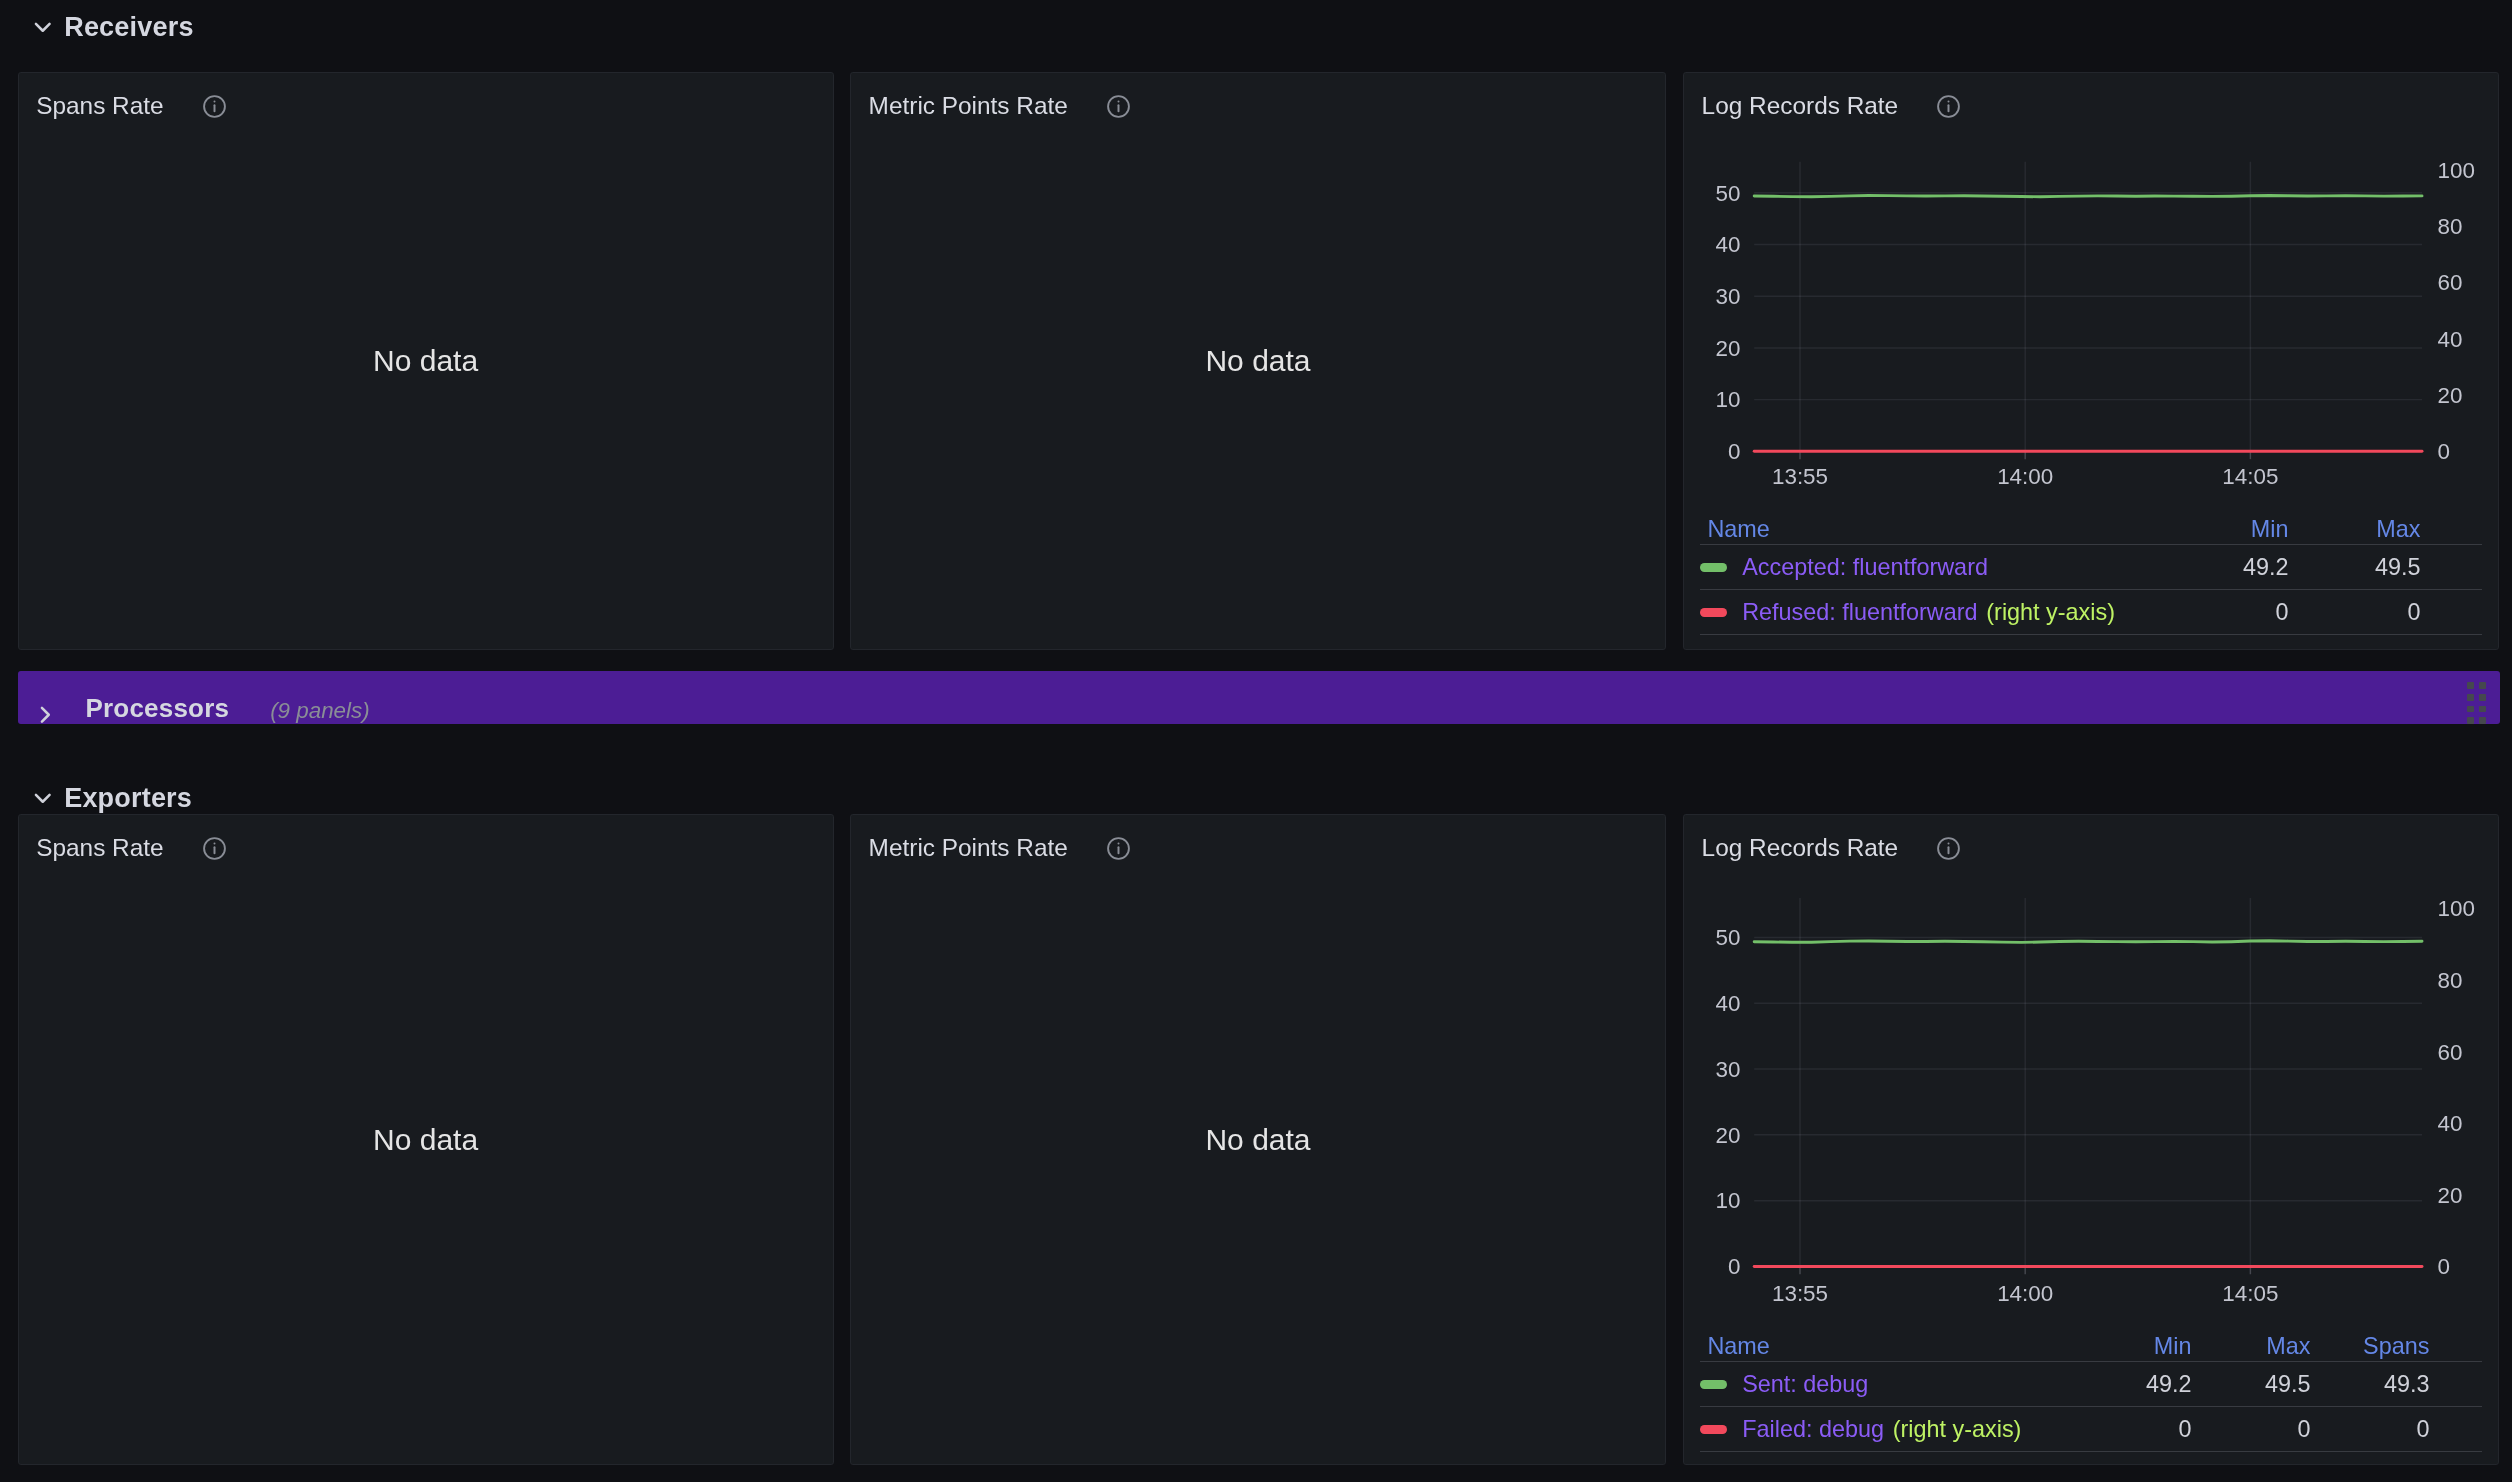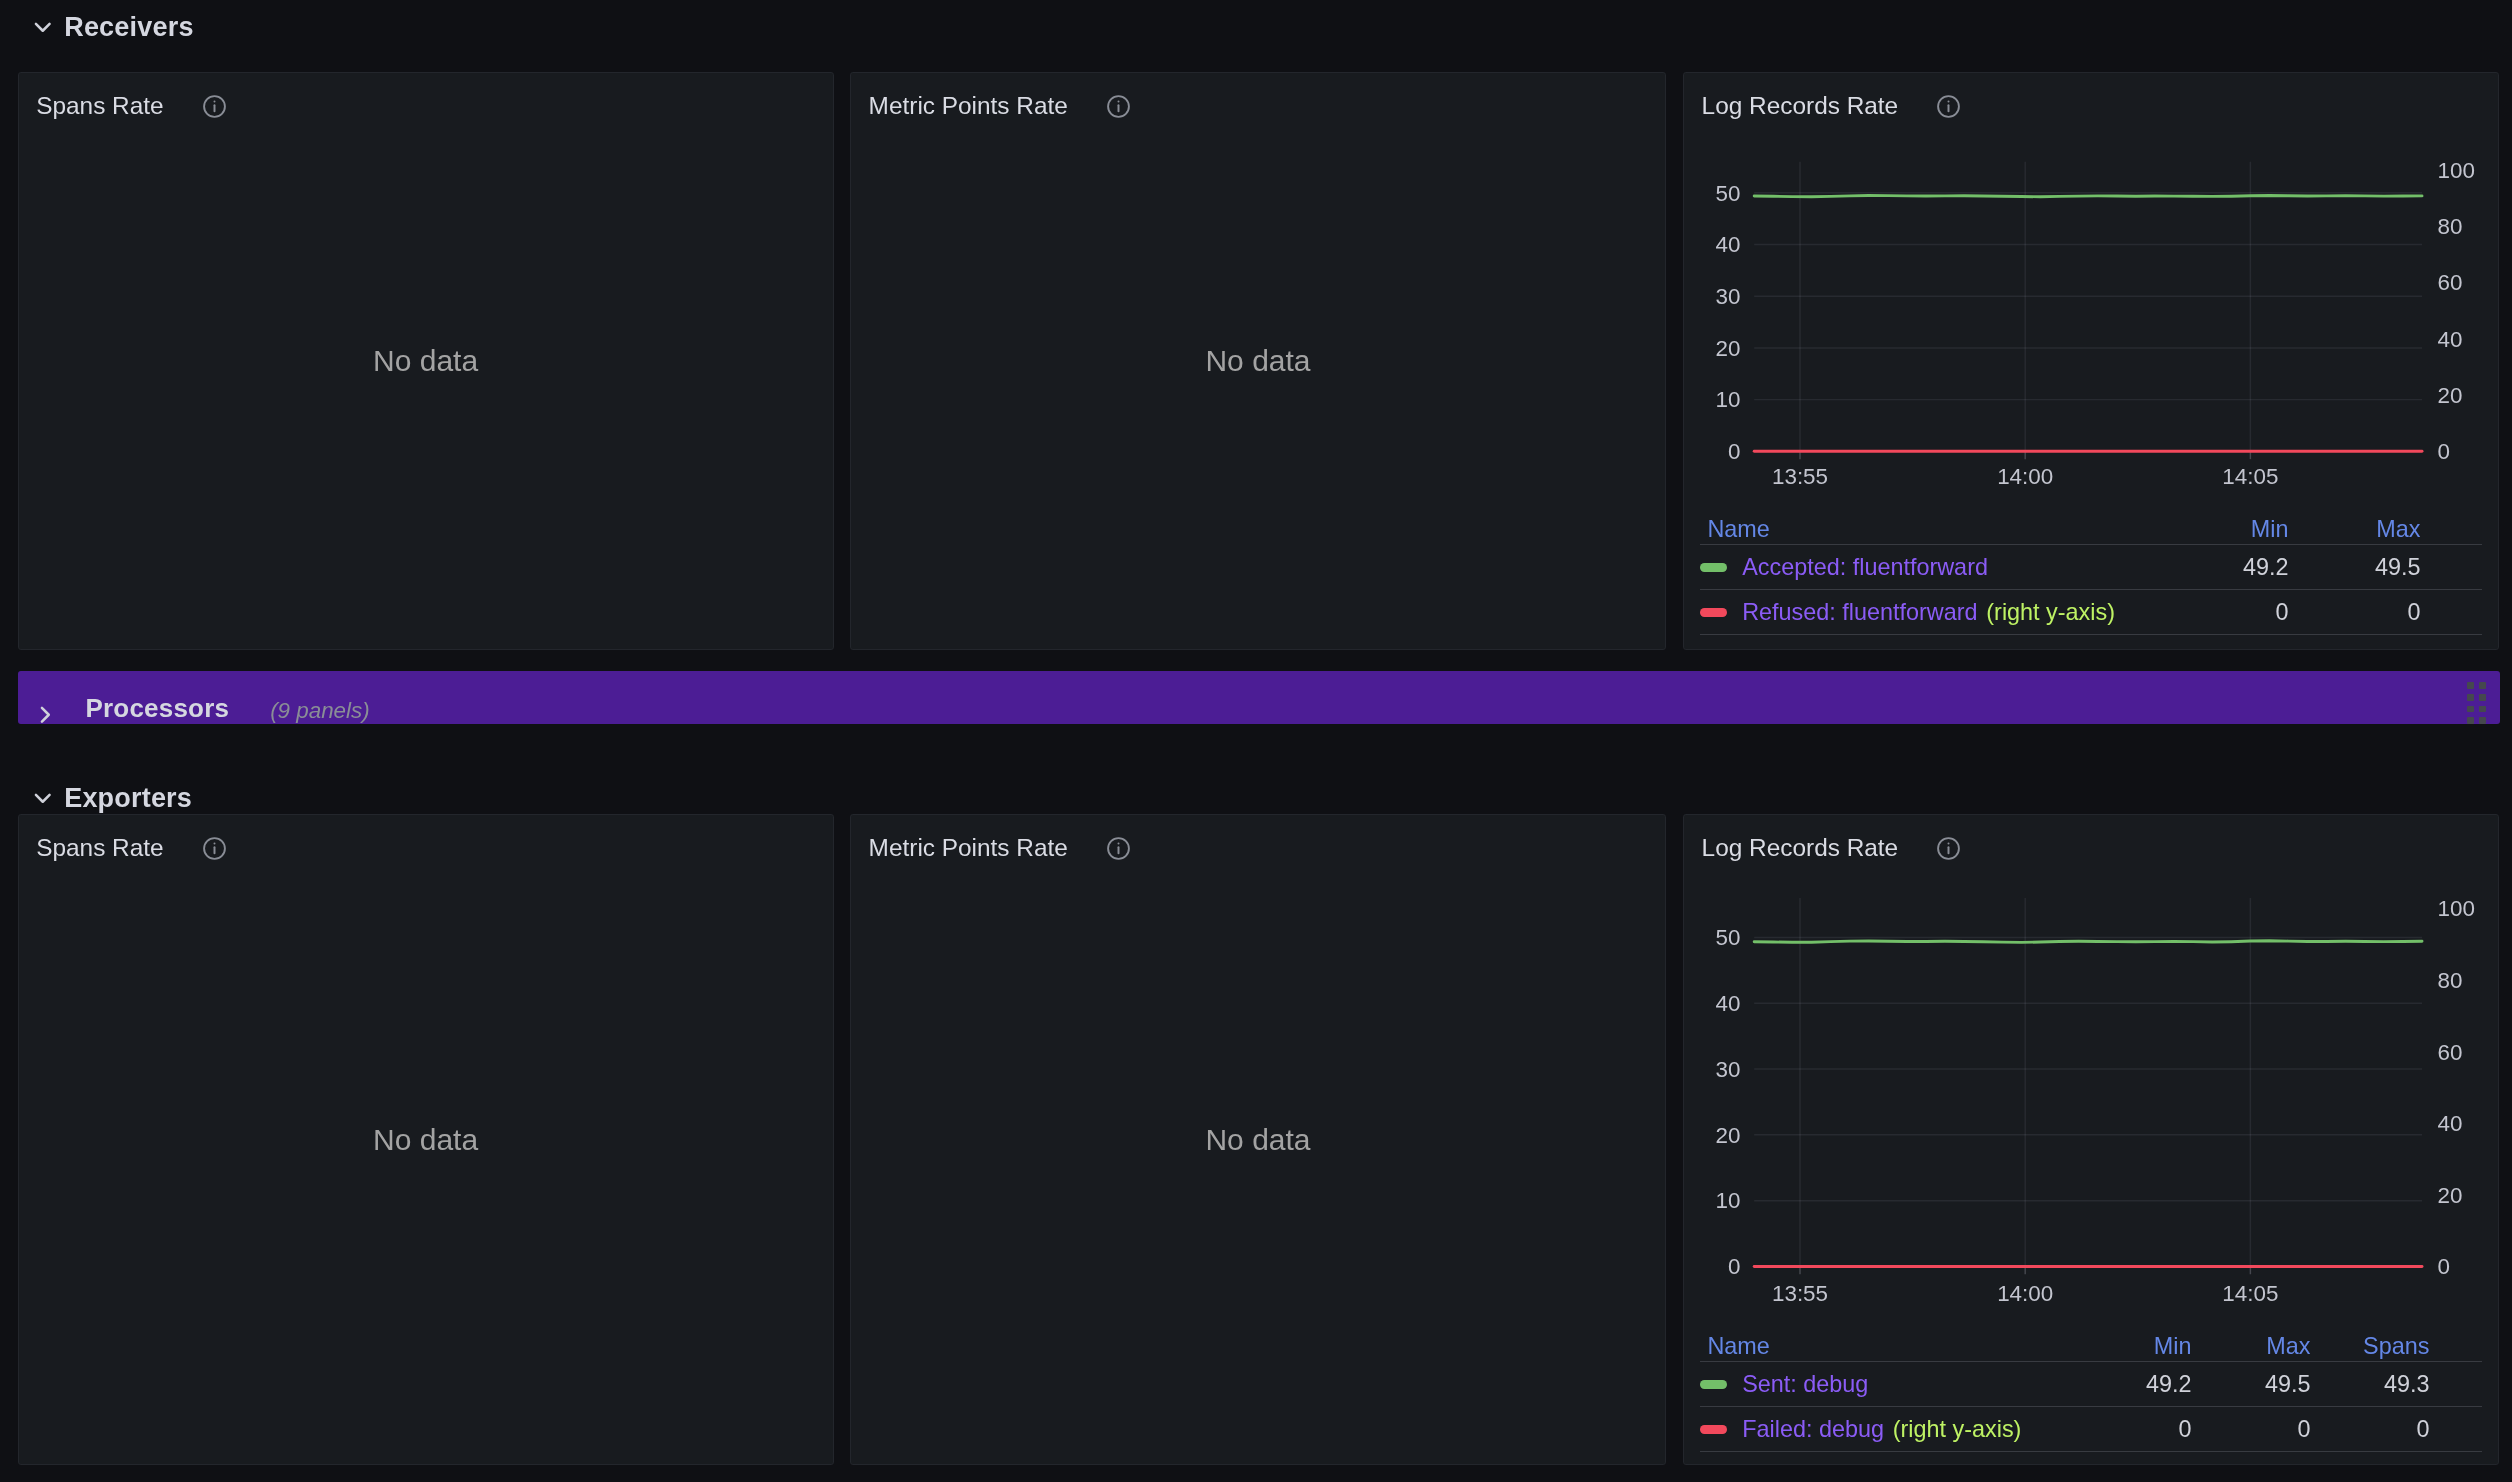--- a/index.html
+++ b/index.html
@@ -35,21 +35,21 @@
     background:#181b1f; border:1px solid #23262c; border-radius:2.9px;
   }
   .panel-header {
     position:absolute; left:17.6px; top:11.7px; height:43px;
     display:flex; align-items:center; gap:38px; z-index:3; cursor:pointer;
   }
   .panel-title { font-size:24.4px; font-weight:500; color:#dadce4; }
   .info-icon { display:inline-flex; cursor:pointer; }
   .no-data {
     position:absolute; inset:0; display:flex; align-items:center; justify-content:center;
-    font-size:30px; color:#a3a3a3;
+    font-size:30px; color:#e5e5e5;
   }
   svg.chart { position:absolute; left:0; top:0; display:block; }
   svg.chart text { font-size:23px; fill:#c3c5cf; }
 
   .legend { position:absolute; left:15.6px; right:15.6px; }
   .legend-header, .legend-row {
     display:flex; align-items:center;
     border-bottom:1px solid rgba(204,204,220,0.18);
   }
   .legend-header { height:31px; }

